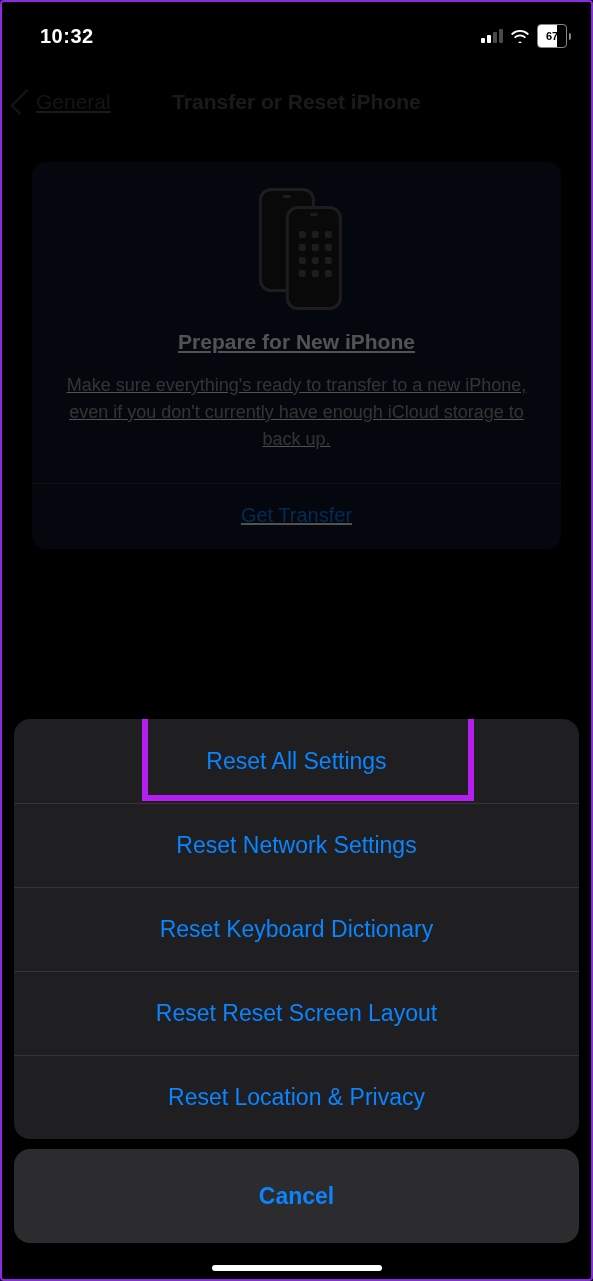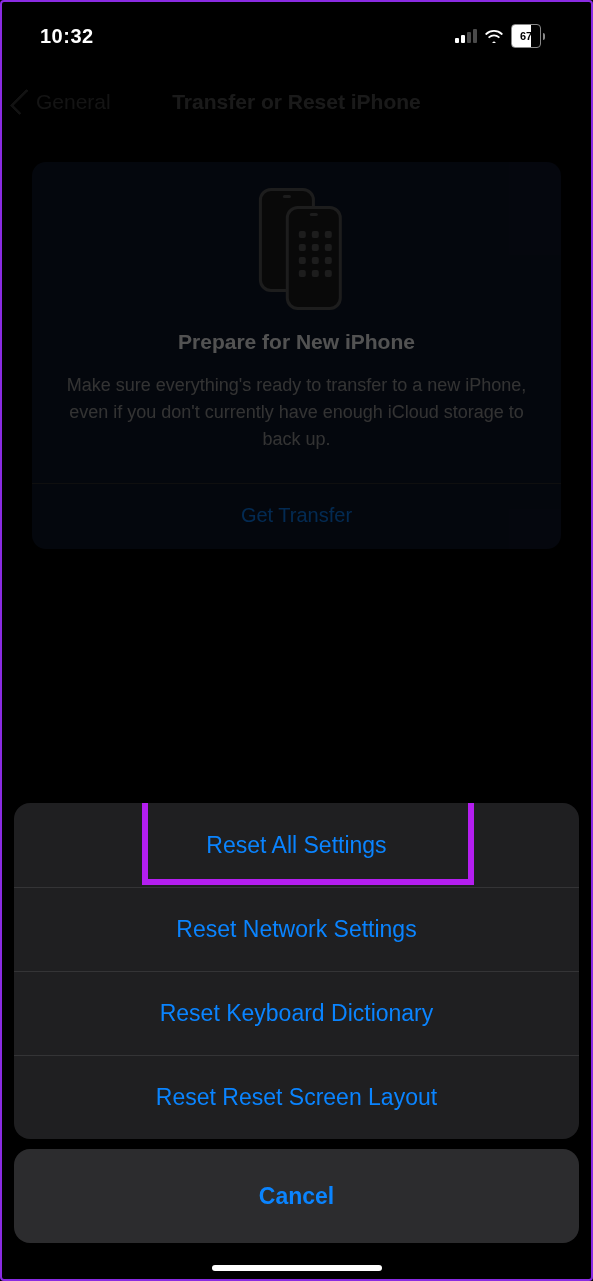--- a/index.html
+++ b/index.html
@@ -10,21 +10,21 @@
     position: relative;
     border: 2px solid #8a2be2;
     border-radius: 4px;
   }
 
   
   .status-bar {
     display: flex;
     justify-content: space-between;
     align-items: center;
-    padding: 18px 46px 10px 38px;
+    padding: 18px 20px 10px 38px;
     height: 60px;
     gap: 48px;
   }
   .status-time { font-size: 20px; font-weight: 600; color: #fff; letter-spacing: 0.5px; }
   .status-right { display: flex; align-items: center; gap: 7px; }
   .cell-bars { display: flex; align-items: flex-end; gap: 2px; height: 14px; }
   .cell-bars span { width: 4px; background: #4a4a4a; border-radius: 1px; }
   .cell-bars span.on { background: #fff; }
   .cell-bars span:nth-child(1){height:5px;} .cell-bars span:nth-child(2){height:8px;}
   .cell-bars span:nth-child(3){height:11px;} .cell-bars span:nth-child(4){height:14px;}
@@ -57,21 +57,21 @@
     margin-right: 2px;
   }
   .back-label { font-size: 21px; color: #c0c0c0; }
   .nav-title {
     position: absolute; left: 0; right: 0; text-align: center;
     font-size: 21px; font-weight: 600; color: #fff;
     pointer-events: none;
   }
 
   
-  .dimmed-content { opacity: 0.32; }
+  .dimmed-content { opacity: 0.32; text-decoration: underline; }
   .card {
     margin: 28px 30px 0 30px;
     background: #0f172a;
     border-radius: 14px;
     padding: 26px 18px 0 18px;
     text-align: center;
   }
   .device-illustration {
     display: flex; justify-content: center; margin-bottom: 22px;
     position: relative; height: 120px;
@@ -217,19 +217,22 @@
     </div>
     <div class="sheet-item">
       <span>Reset Network Settings</span>
     </div>
     <div class="sheet-item">
       <span>Reset Keyboard Dictionary</span>
     </div>
     <div class="sheet-item">
       <span>Reset Reset Screen Layout</span>
     </div>
+    <div class="sheet-item">
+      <span>Reset Location &amp; Privacy</span>
+    </div>
   </div>
   <div class="sheet-cancel">
     <span>Cancel</span>
   </div>
 </div>
 
 <div class="home-indicator"></div>
 
 </body></html>

